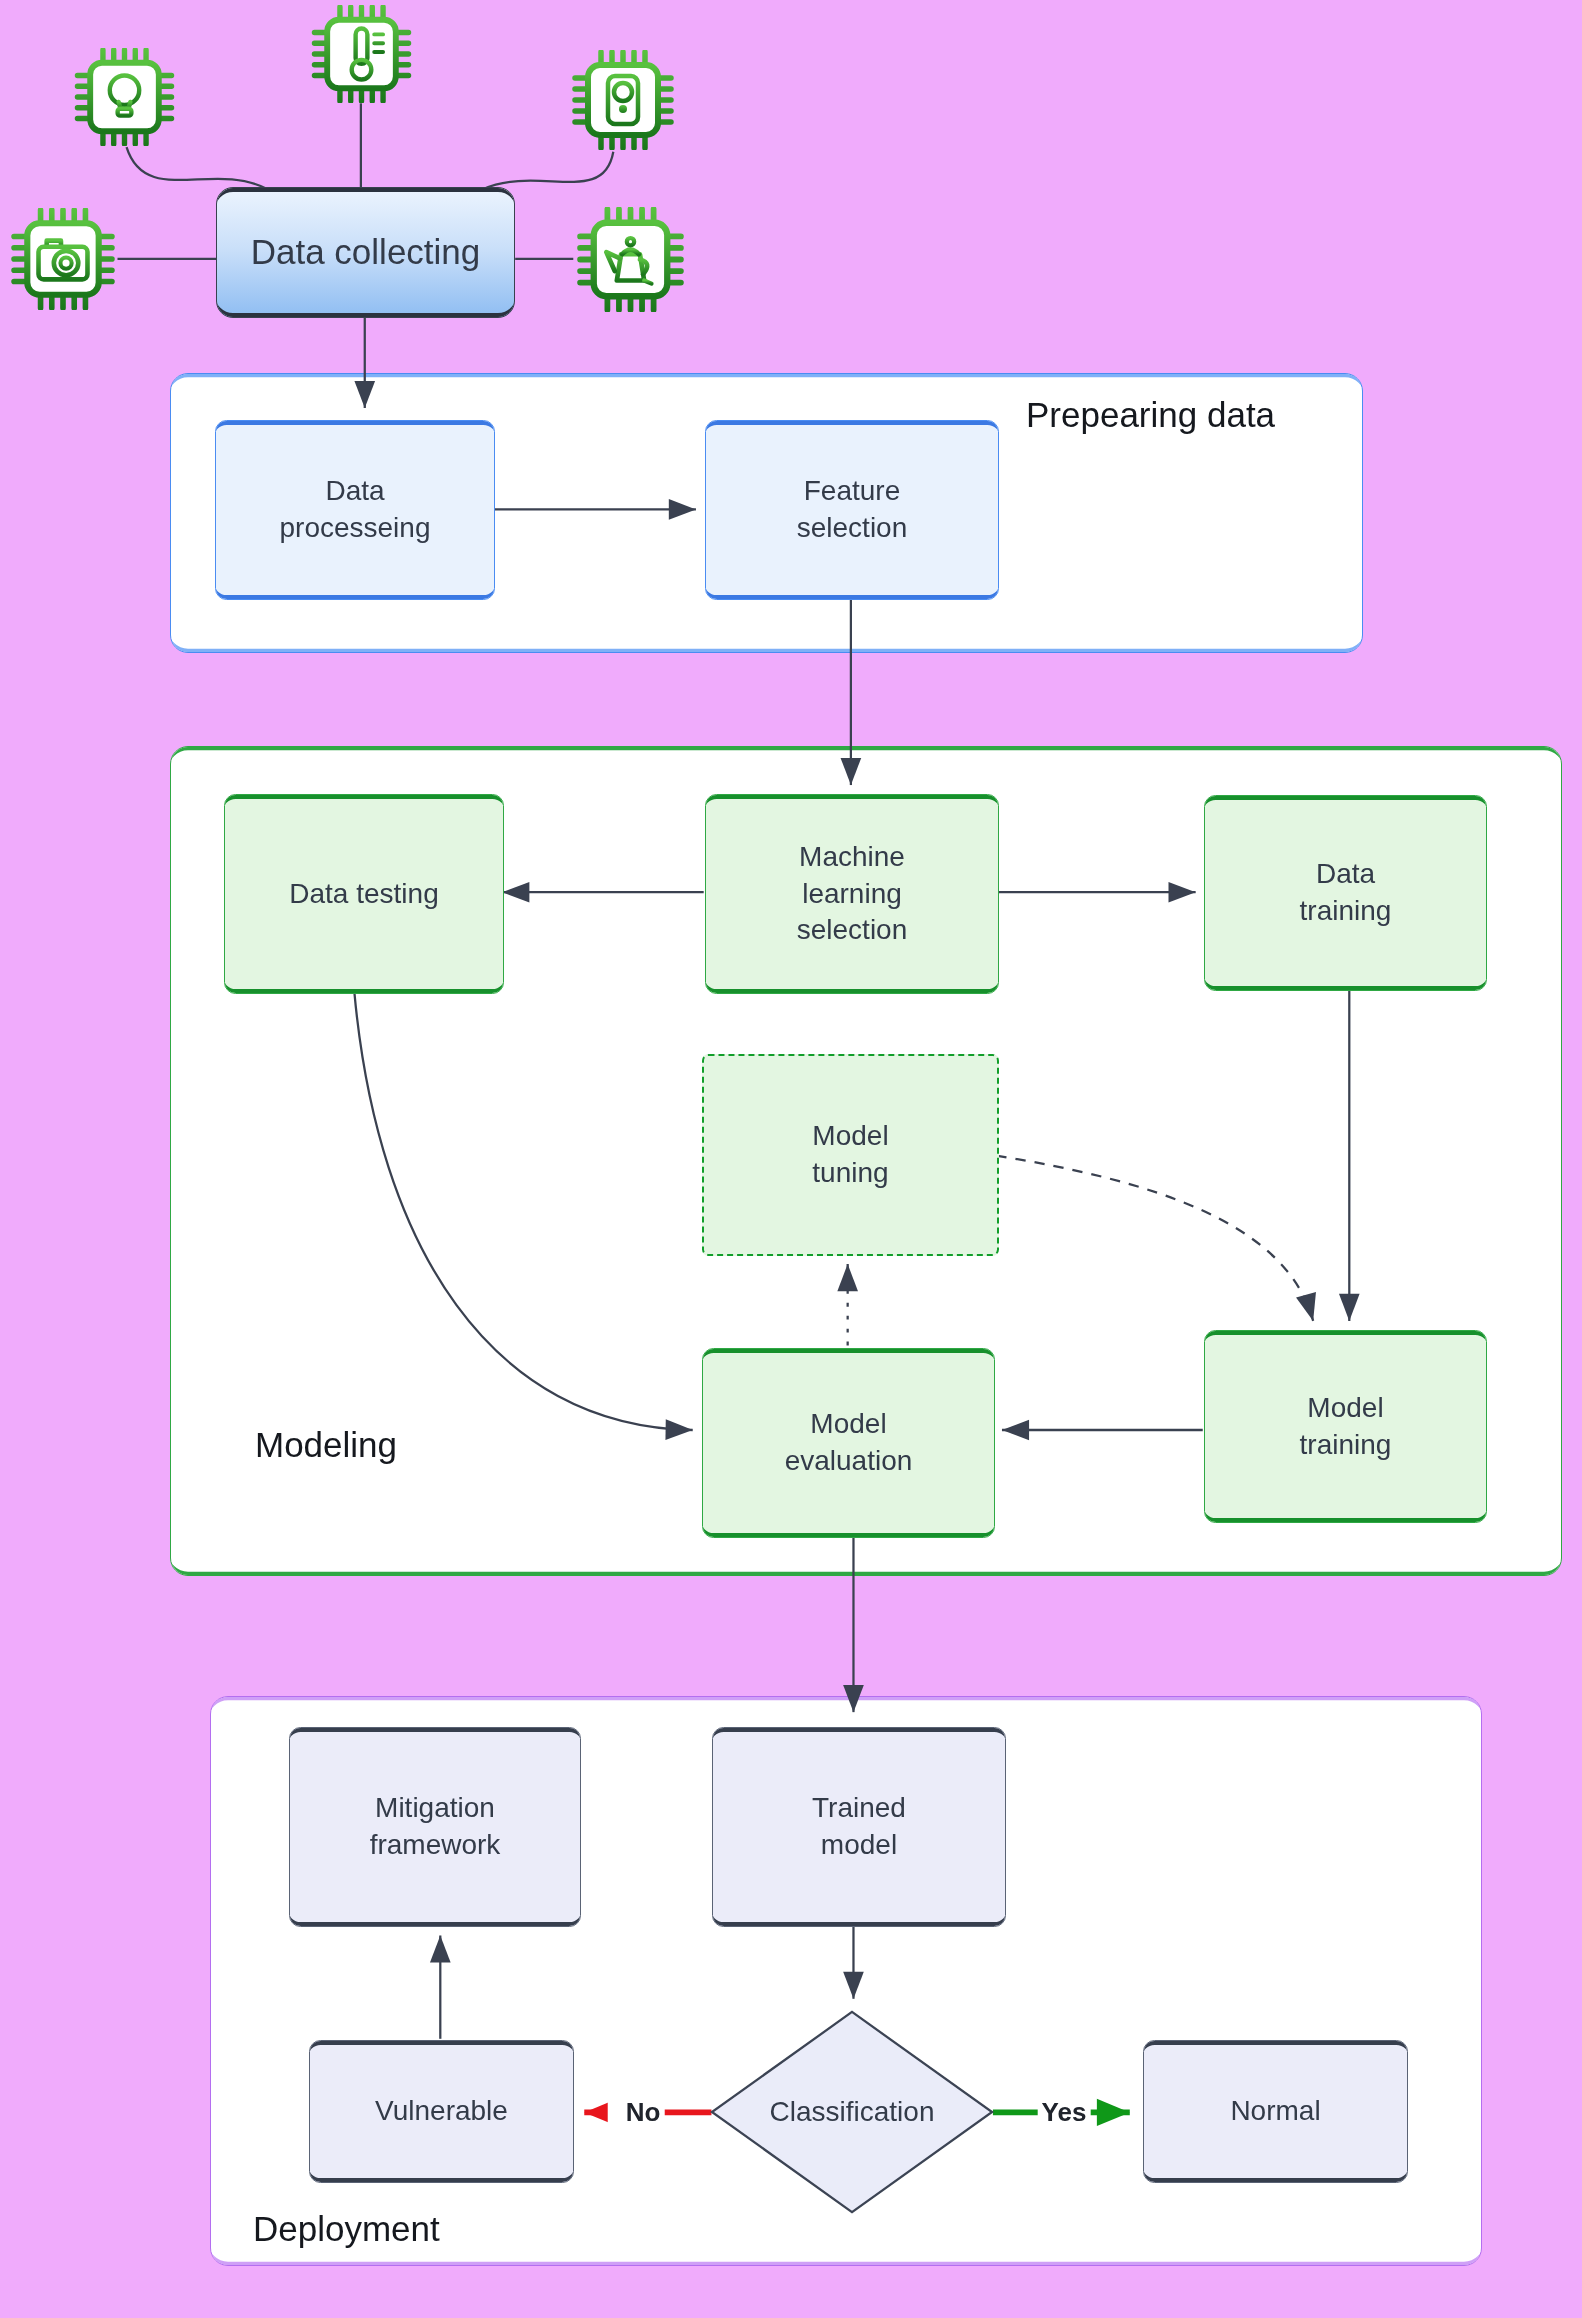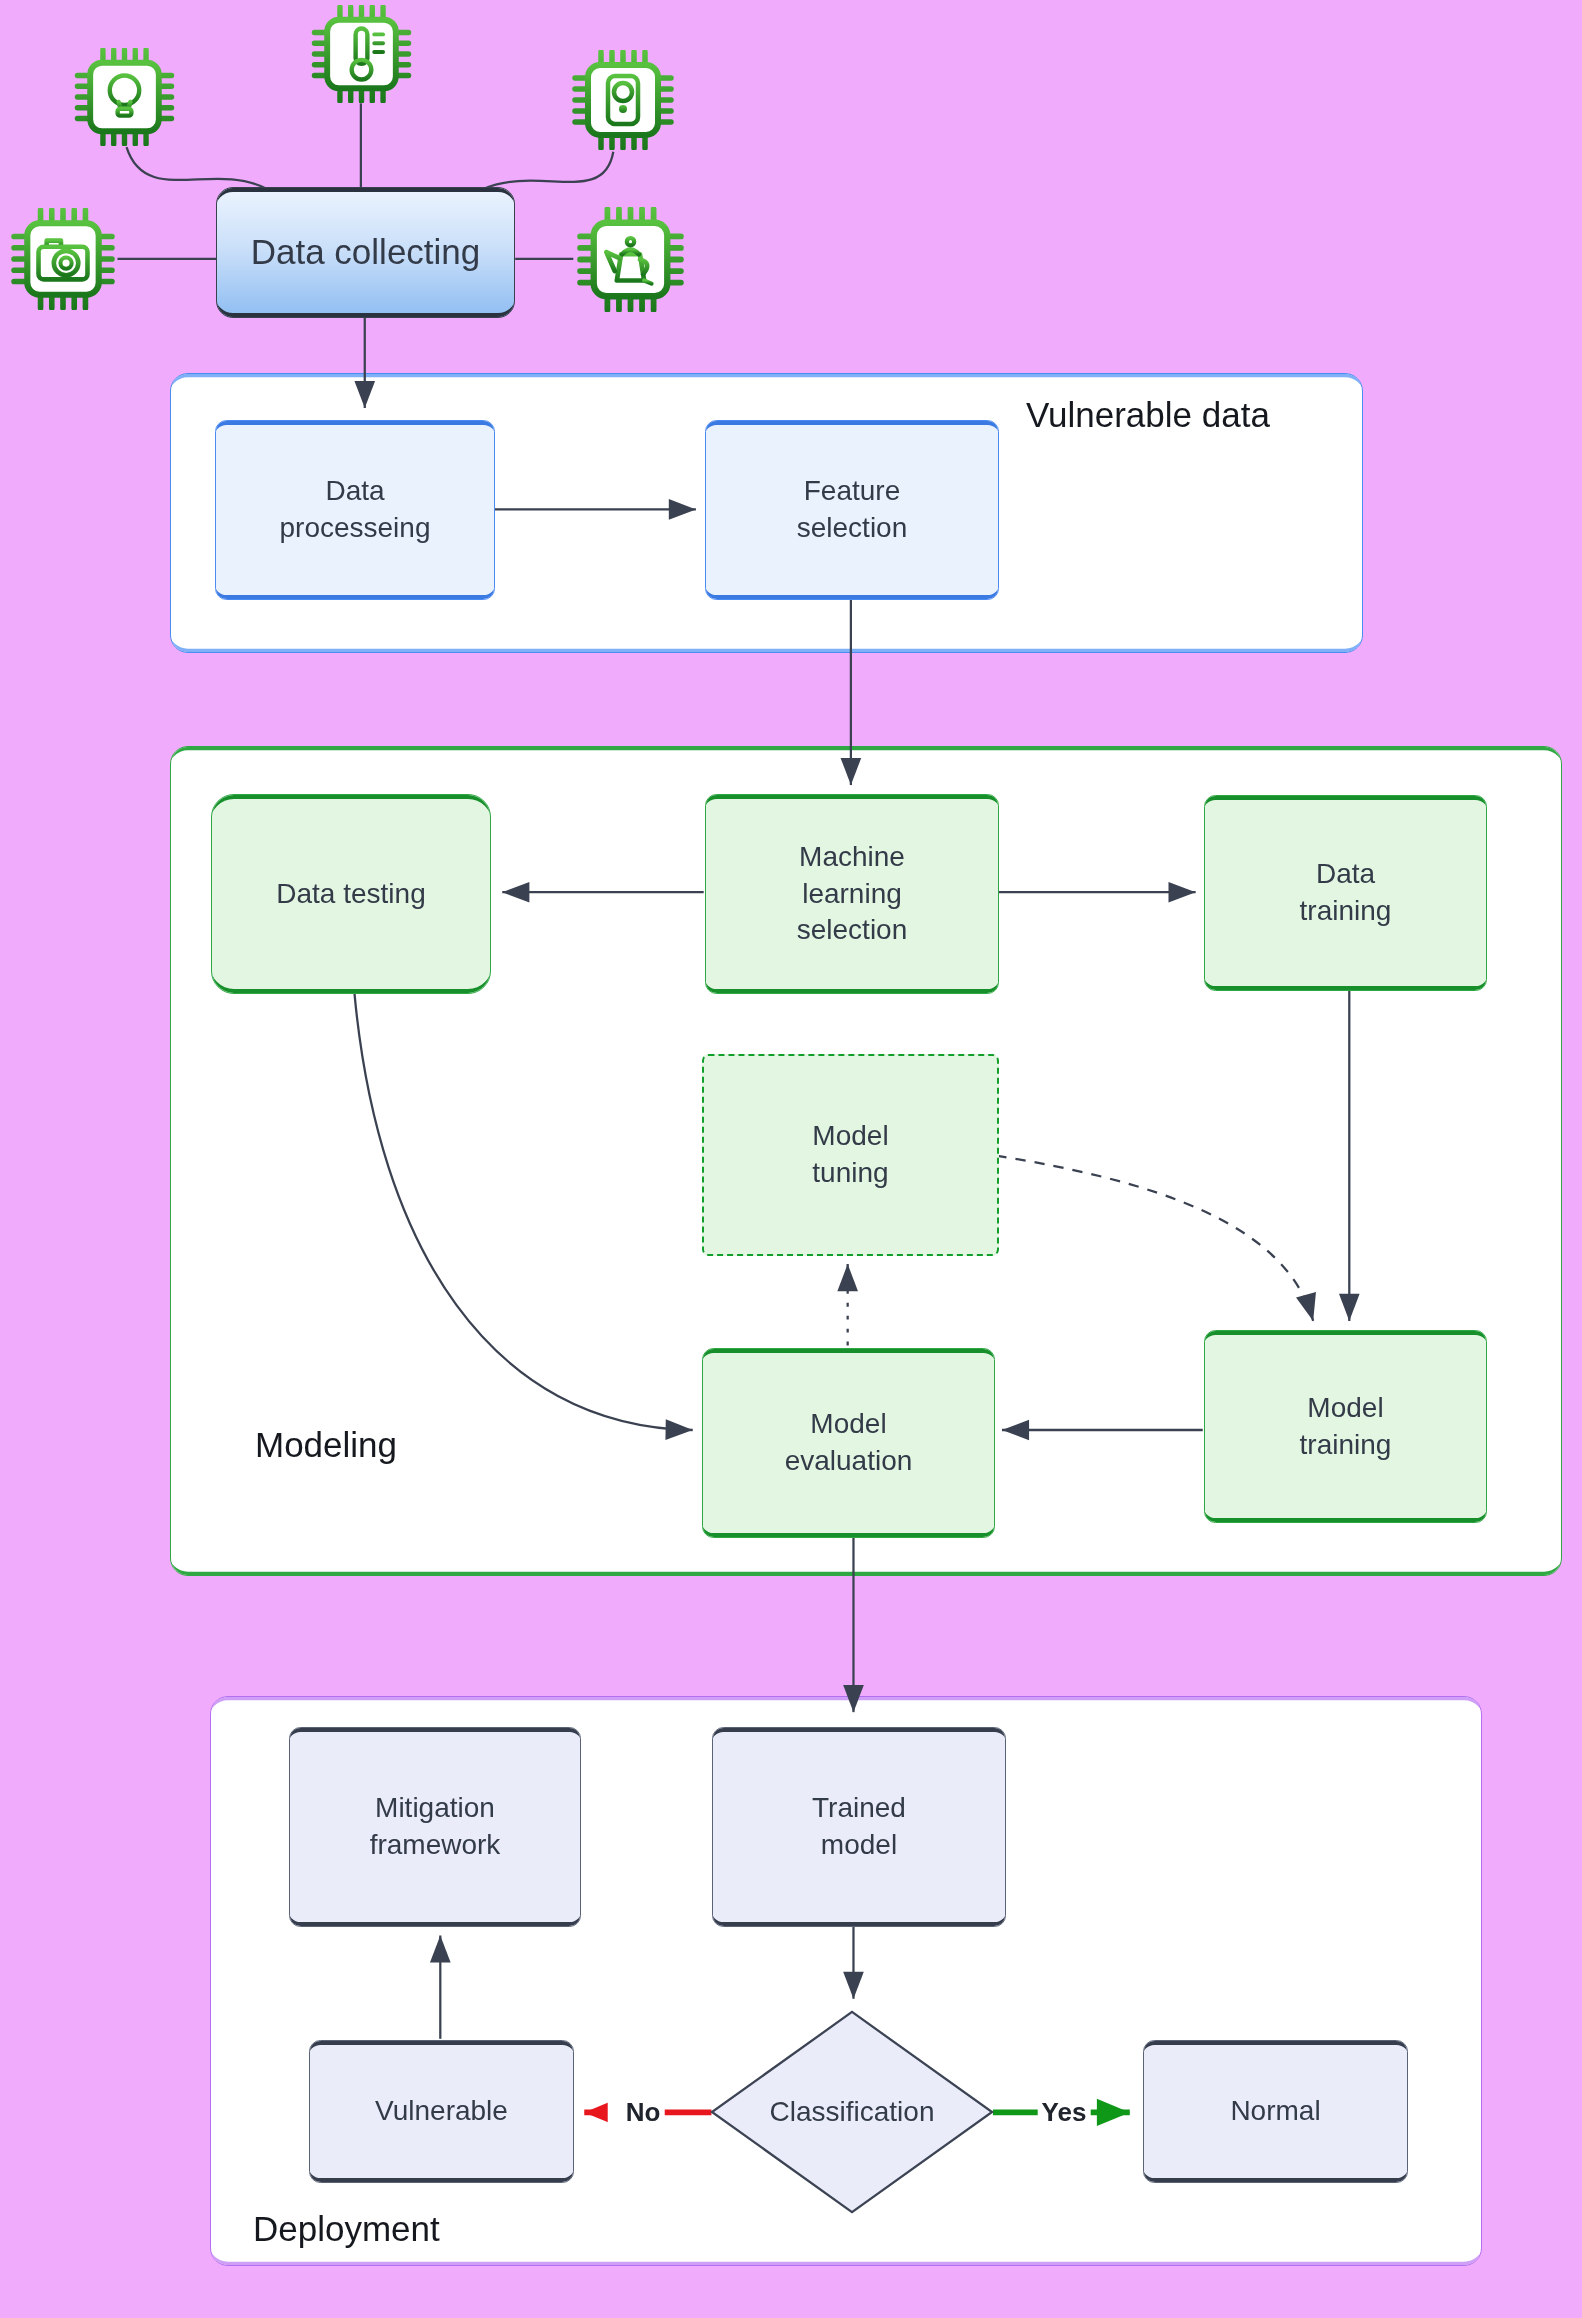--- a/index.html
+++ b/index.html
@@ -173,32 +173,32 @@
         <path stroke-width="4.5" d="M59 50 Q71 53 62 64"></path>
         <path stroke-width="4" d="M63 70 l7 3"></path>
       </g>
     </svg>
   </div>
 
   <div class="box b-collect" style="left:216px;top:187px;width:297px;height:129px;">
     <span class="lbl">Data collecting</span>
   </div>
 
-  <div class="section-label" style="left:1026px;top:395px;">Vulnerable data</div>
+  <div class="section-label" style="left:1026px;top:395px;">Prepearing data</div>
 
   <div class="box b-blue" style="left:215px;top:420px;width:278px;height:178px;">
     <span class="lbl">Data
 processeing</span>
   </div>
   <div class="box b-blue" style="left:705px;top:420px;width:292px;height:178px;">
     <span class="lbl">Feature
 selection</span>
   </div>
 
-  <div class="box b-green" style="left:211px;top:794px;width:278px;height:198px;border-radius:23px;">
+  <div class="box b-green" style="left:224px;top:794px;width:278px;height:198px;">
     <span class="lbl">Data testing</span>
   </div>
   <div class="box b-green" style="left:705px;top:794px;width:292px;height:198px;">
     <span class="lbl">Machine
 learning
 selection</span>
   </div>
   <div class="box b-green" style="left:1204px;top:795px;width:281px;height:194px;">
     <span class="lbl">Data
 training</span>

